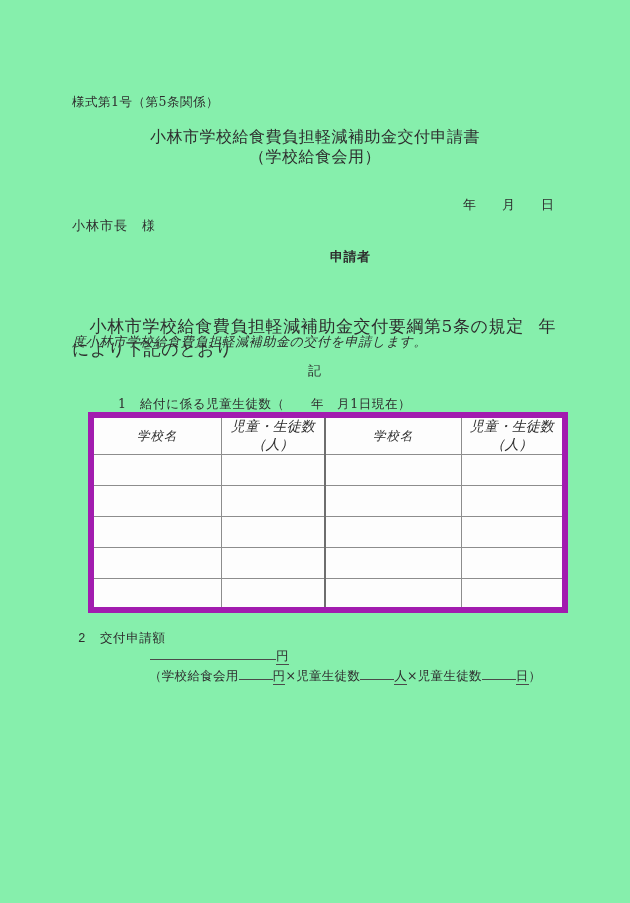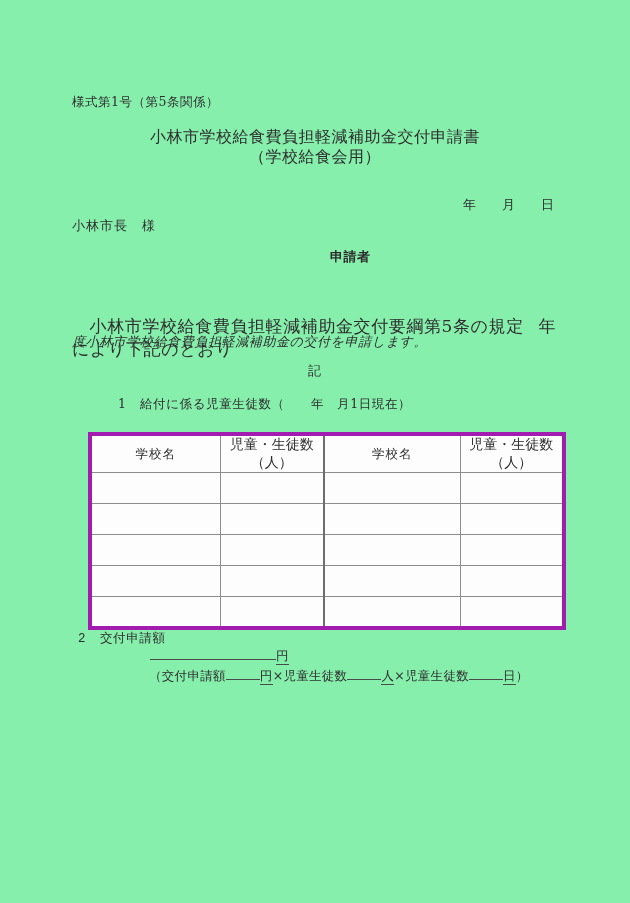--- a/index.html
+++ b/index.html
@@ -30,22 +30,22 @@
                 justify-content:space-between; font-size:17px; letter-spacing:0.6px; }
   .body-line2 { left:72px; top:333px; width:484px; font-size:13px; letter-spacing:0.6px;font-style:italic; }
 
   .record-mark { top:362px; font-size:13px; letter-spacing:1px; }
 
   .sec-heading { font-size:12.5px; letter-spacing:0.6px; }
   .sec1 { left:78px; top:396px;margin-left:40px; }
   .sec2 { left:78px; top:630px;font-family:Liberation Mono, monospace; }
   .sec-num { display:inline-block; width:22px; }
 
-  .stu-table { left:88px; top:432px; border-collapse:collapse; table-layout:fixed;
-               width:474px; border:4px solid #a21caf; background:#fdfdfd; }
+  .stu-table { left:88px; top:412px; border-collapse:collapse; table-layout:fixed;
+               width:474px; border:6px solid #a21caf; background:#fdfdfd;font-style:italic; }
   .stu-table th, .stu-table td { border:1px solid #8d8d8d; font-weight:normal; padding:0; }
   .stu-table th:nth-child(2), .stu-table td:nth-child(2) { border-right:2px solid #6e6e6e; }
   .stu-table th { height:30px; text-align:center; vertical-align:middle; }
   .stu-table td { height:31px; }
   .h-school { font-size:12.5px; letter-spacing:1px; }
   .h-count  { font-size:14px; }
 
   .amount-line { left:150px; top:646px; font-size:12.5px; }
   .formula-line { left:149px; top:666px; font-size:12.5px; letter-spacing:0.3px; }
   .blank { display:inline-block; height:14px; border-bottom:1px solid #4a4a4a;
@@ -136,16 +136,16 @@
 
   <div class="abs sec-heading sec2">
     <span class="sec-num">2</span><span>交付申請額</span>
   </div>
 
   <div class="abs amount-line">
     <span class="blank blank-amount"></span><span class="u">円</span>
   </div>
 
   <div class="abs formula-line">
-    <span>（交付申請額</span><span class="blank blank-small"></span><span class="u">円</span><span>×児童生徒数</span><span class="blank blank-small"></span><span class="u">人</span><span>×児童生徒数</span><span class="blank blank-small"></span><span class="u">日</span><span>）</span>
+    <span>（学校給食会用</span><span class="blank blank-small"></span><span class="u">円</span><span>×児童生徒数</span><span class="blank blank-small"></span><span class="u">人</span><span>×児童生徒数</span><span class="blank blank-small"></span><span class="u">日</span><span>）</span>
   </div>
 
 </div>
 
 </body></html>

